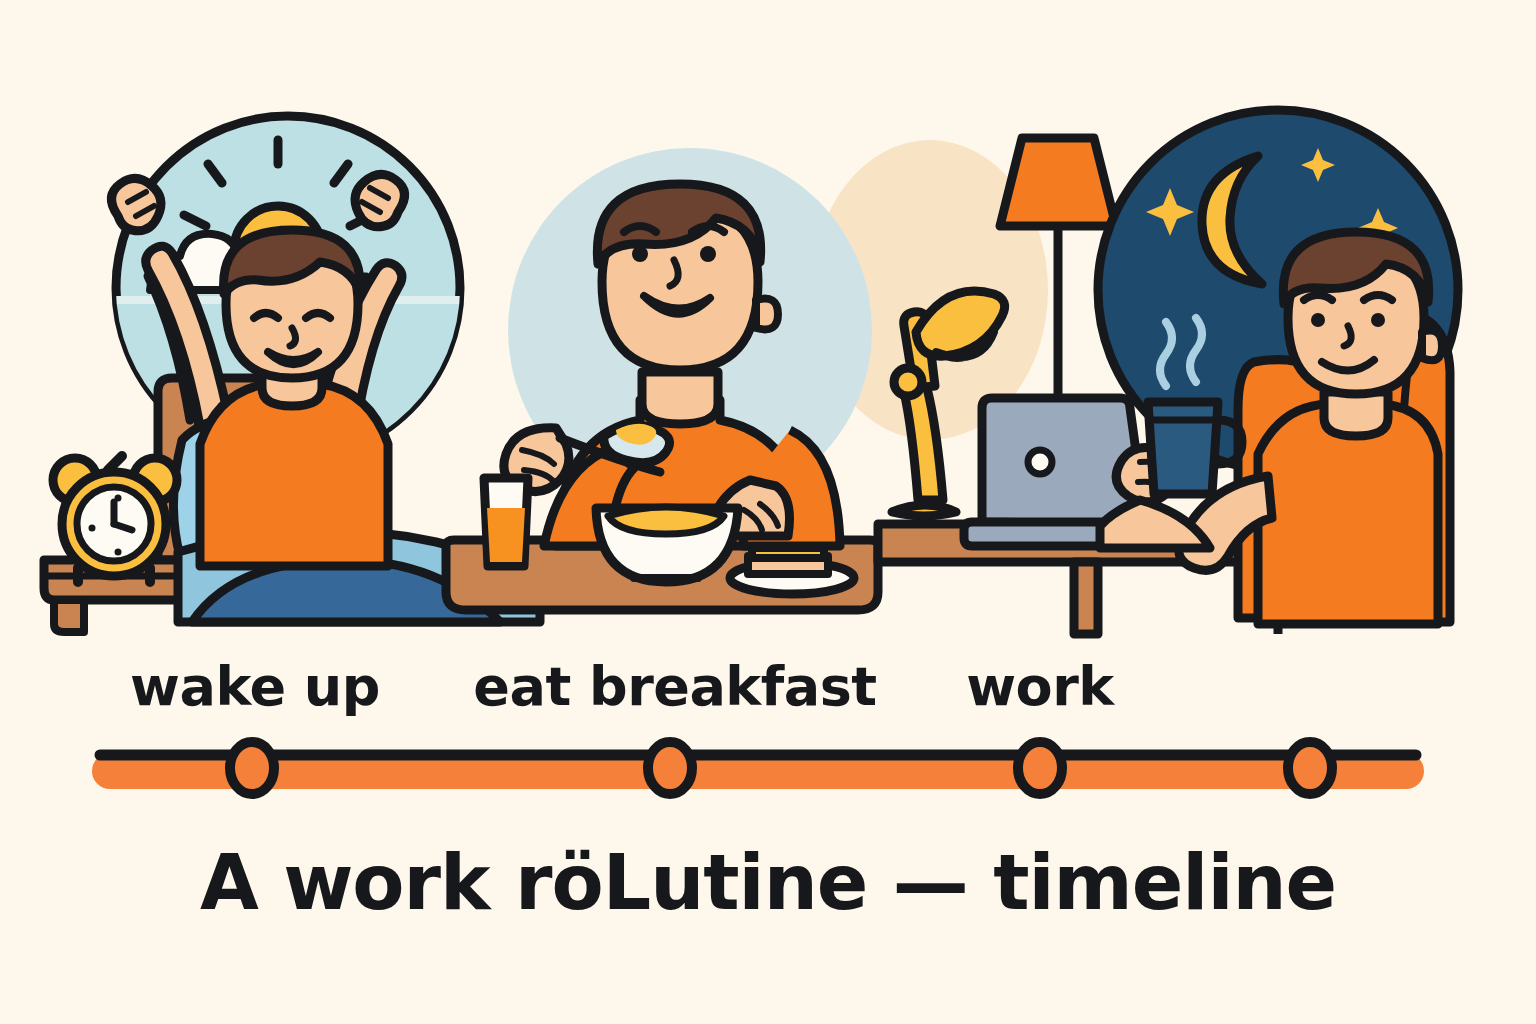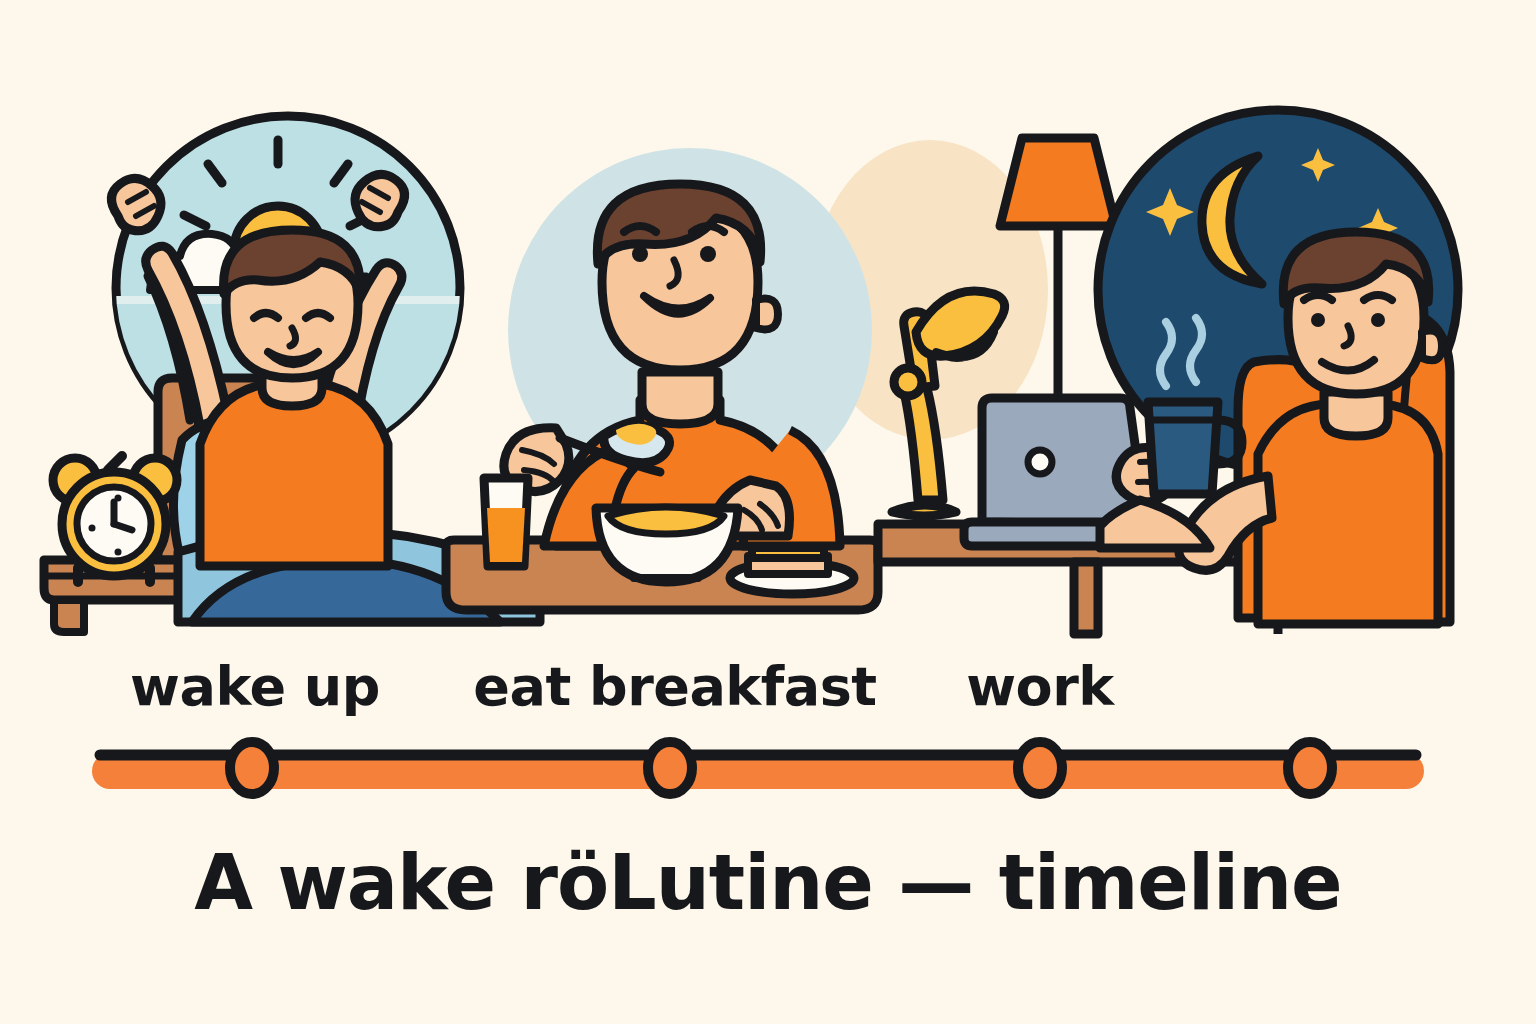--- a/index.html
+++ b/index.html
@@ -322,15 +322,15 @@
       <g>
         <ellipse cx="1310" cy="768" rx="22" ry="26" fill="#F4803A" stroke="#17181C" stroke-width="10"></ellipse>
       </g>
     </g>
   </svg>
 
   <div class="lbl" style="left:255px;top:655px;">wake up</div>
   <div class="lbl" style="left:1040px;top:655px;">work</div>
   <div class="lbl" style="left:675px;top:655px;">eat breakfast</div>
 
-  <div id="title">A wake röLutine — timeline</div>
+  <div id="title">A work röLutine — timeline</div>
 
 </div>
 
 </body></html>

